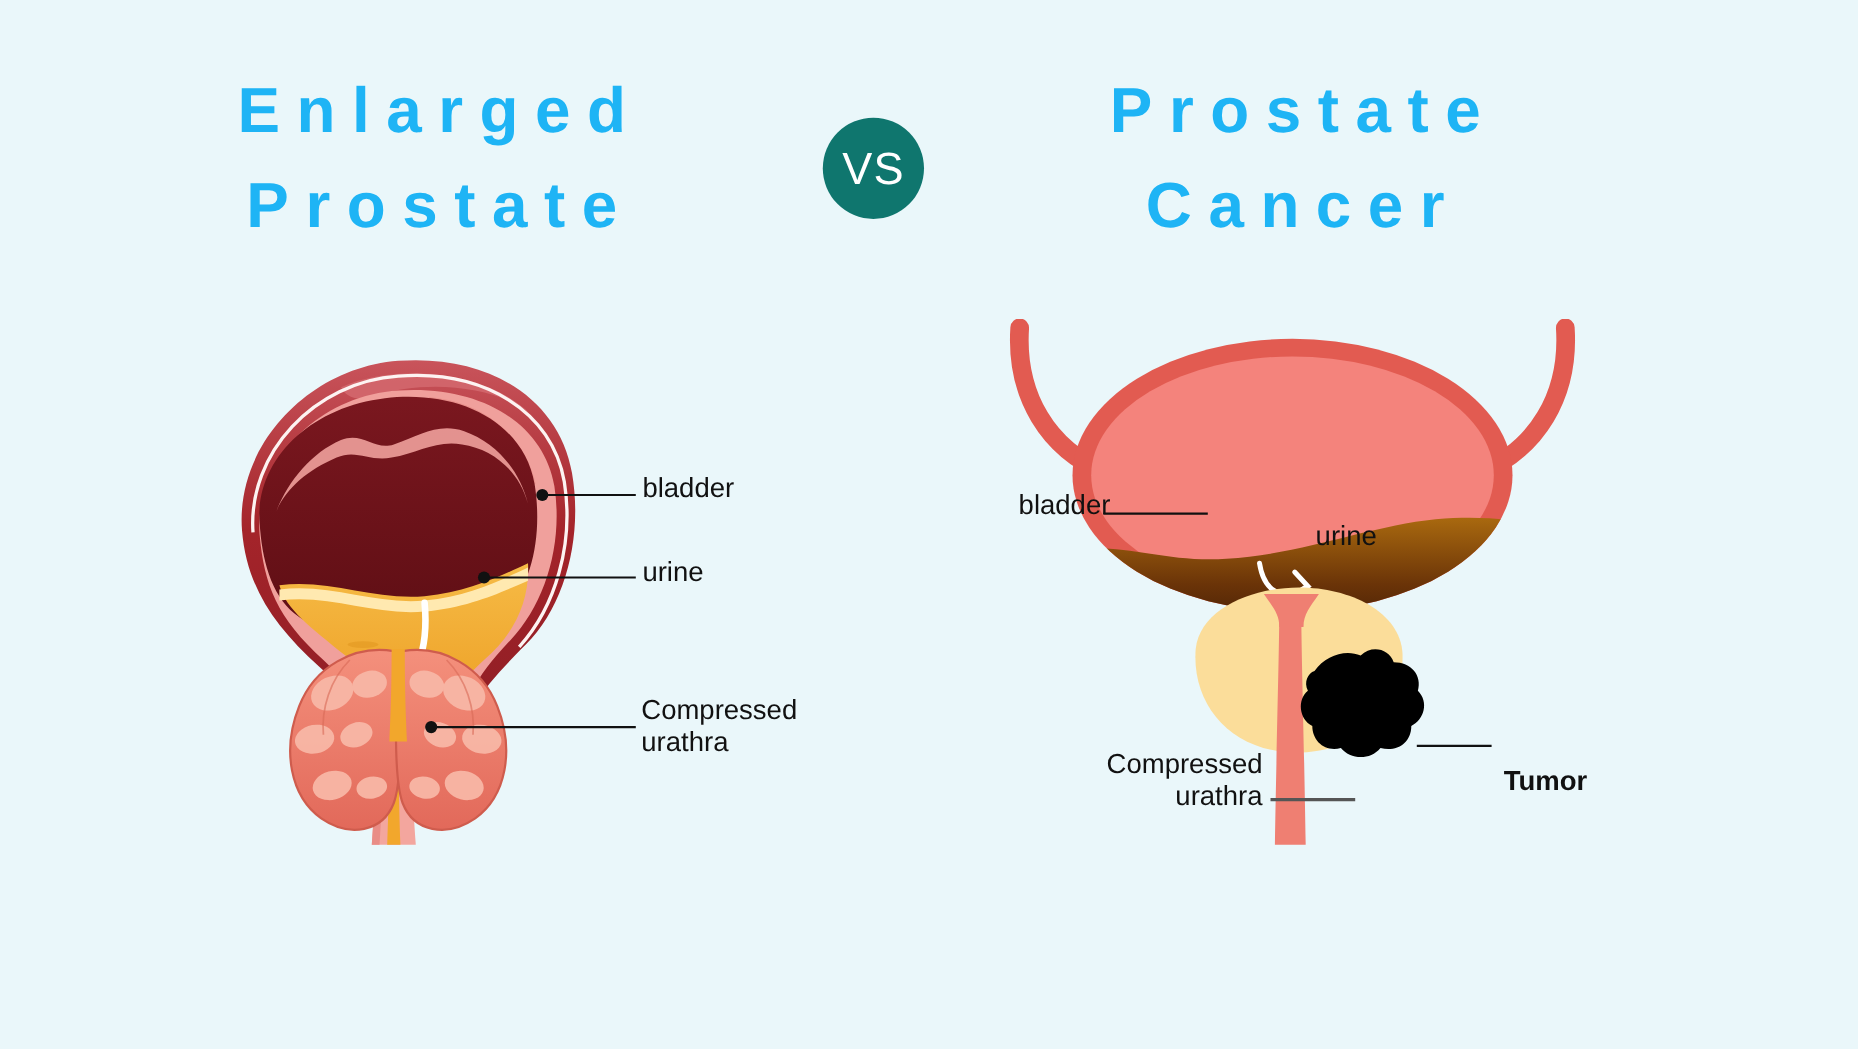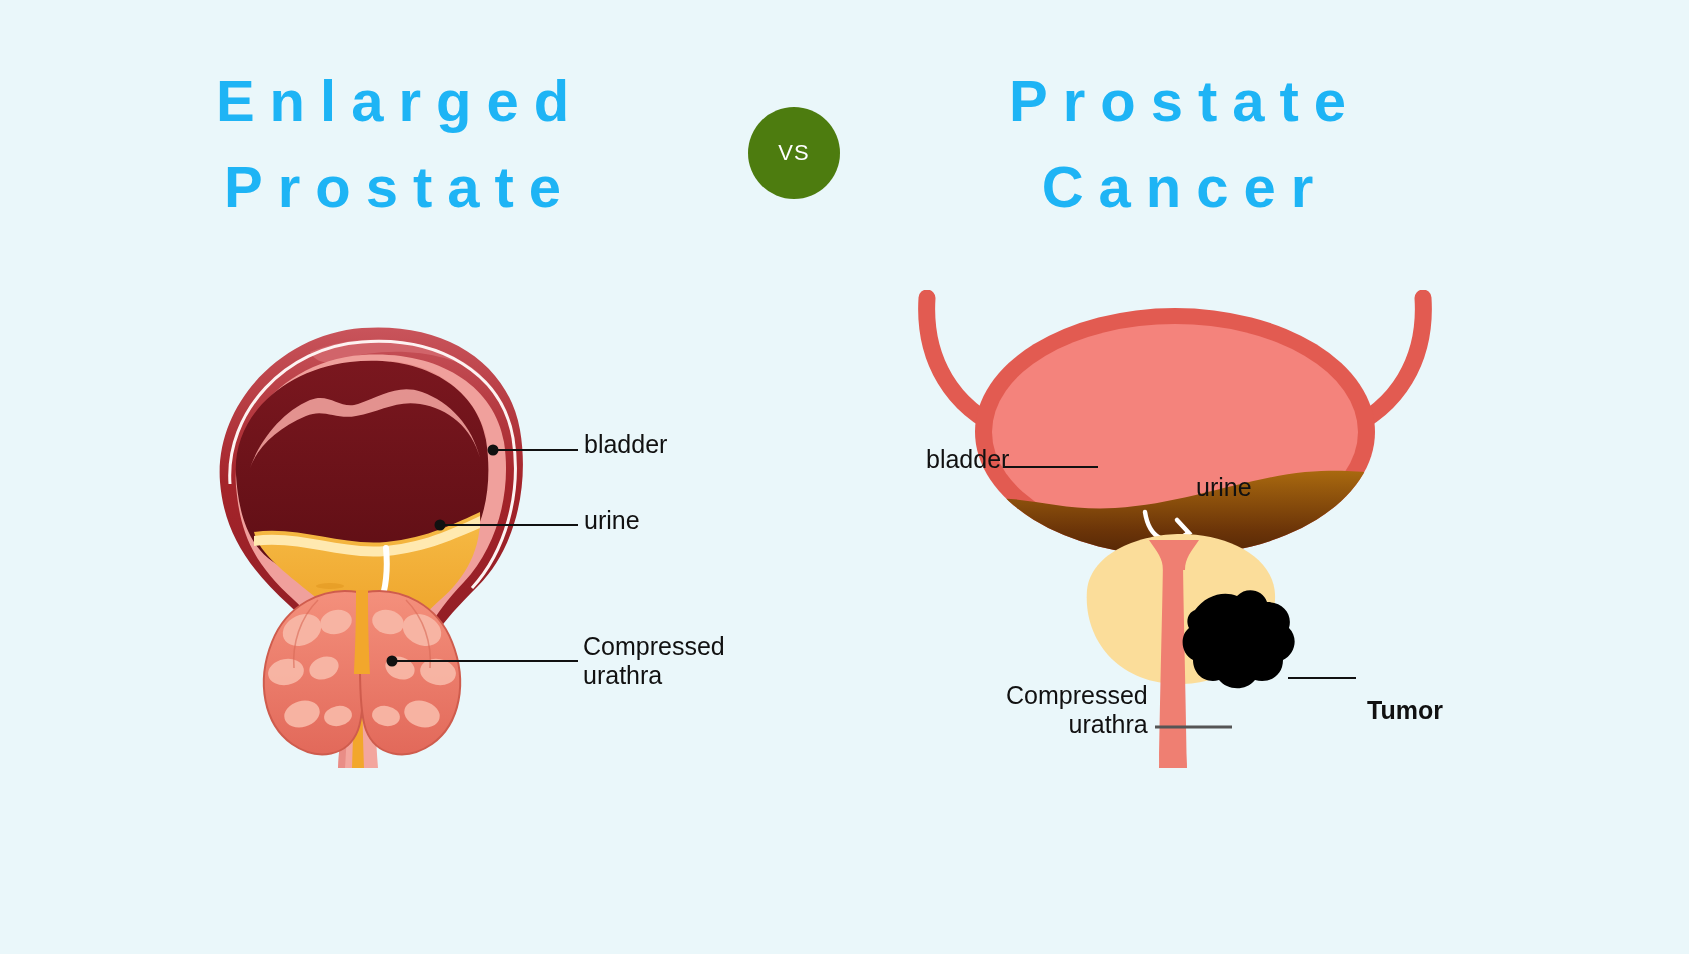--- a/index.html
+++ b/index.html
@@ -25,24 +25,24 @@
     white-space:pre-line;
   }
   #title-left{ left:120px; top:58px; width:560px; }
   #title-right{ left:905px; top:58px; width:560px; }
 
   .vs-badge{
     position:absolute;
     left:748px; top:107px;
     width:92px;height:92px;
     border-radius:50%;
-    background:#4d7c0f;
+    background:#0f766e;
     display:flex;align-items:center;justify-content:center;
     color:#ffffff;
-    font-size:22px;
+    font-size:41px;
     font-weight:normal;
     letter-spacing:1px;
   }
 
   
   .lbl{
     position:absolute;
     color:#111111;
     font-size:25px;
     line-height:1.17;

